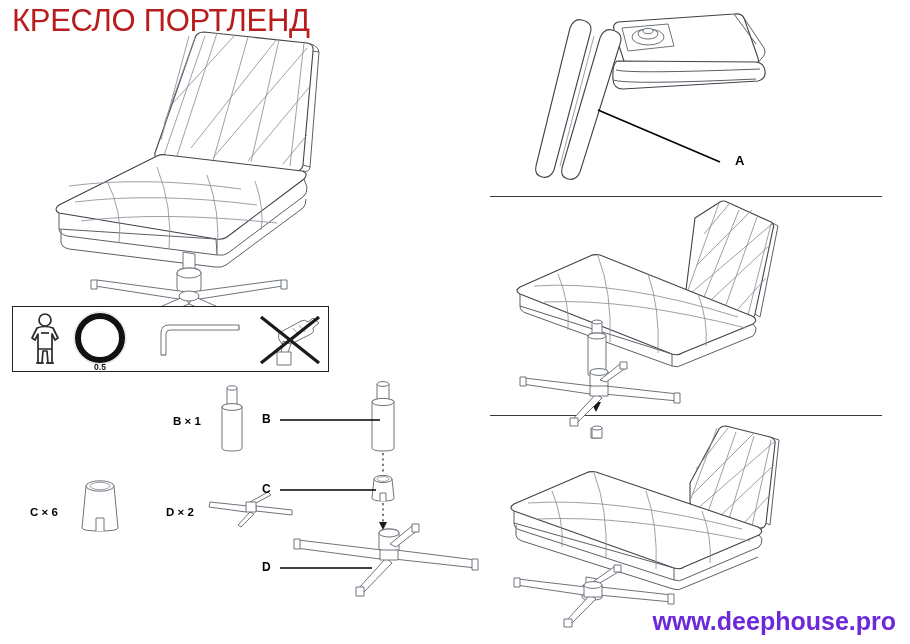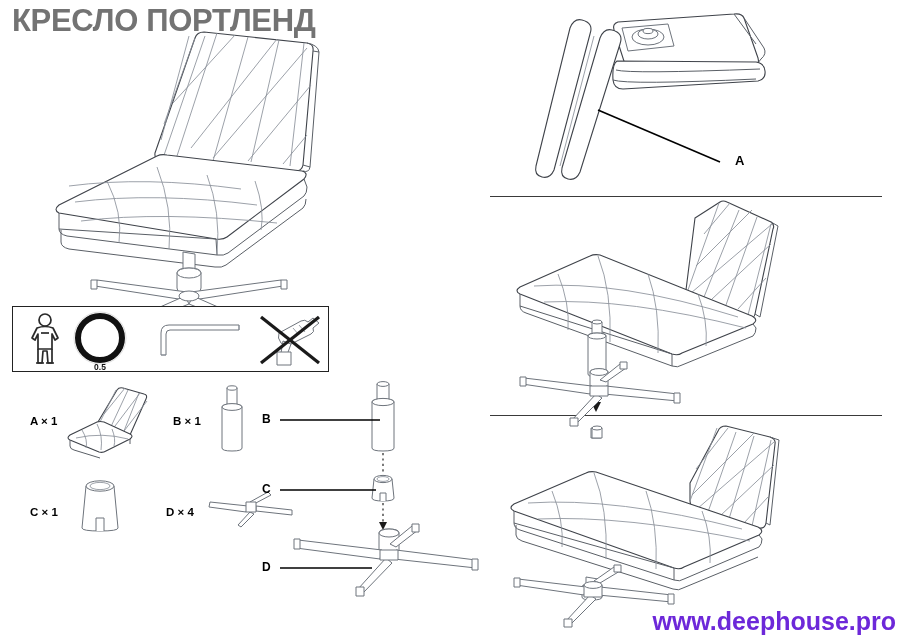--- a/index.html
+++ b/index.html
@@ -18,24 +18,24 @@
     background: #ffffff;
     overflow: hidden;
   }
 
   
   #title {
     position: absolute;
     left: 12px;
     top: 2px;
     font-size: 31px;
-    font-weight: bold;
+    font-weight: normal;
     letter-spacing: -0.3px;
     line-height: 38px;
-    color: #737373;
+    color: #b91c1c;
     white-space: nowrap;
   }
 
   
   #footer-url {
     position: absolute;
     right: 14px;
     bottom: 8px;
     font-size: 25px;
     font-weight: bold;
@@ -267,71 +267,47 @@
           <path class="ln-q" d="M40 21 L46 28 M46 18 L52 25"></path>
         </g>
         <path d="M8 10 L66 56" stroke="#1a1a1a" stroke-width="3.2" fill="none"></path>
         <path d="M66 10 L8 56" stroke="#1a1a1a" stroke-width="3.2" fill="none"></path>
       </svg>
     </div>
   </div>
 
   <div id="parts-list">
 
-    <div class="part-cell" id="part-a">
-      <div class="part-label">A × 1</div>
-      <div class="part-art">
-        <svg width="86" height="70" viewBox="0 0 86 70">
-          <path class="ln-d fillw" d="M31 43 L53 6 Q55 3 59 4 L80 10 Q84 11 82 15 L66 51 Q64 54 60 53 L34 47 Q29 46 31 43 Z"></path>
-          <g class="ln-q">
-            <path d="M40 30 L61 4"></path>
-              <path d="M48 46 L76 9"></path>
-              <path d="M57 51 L83 17"></path>
-            <path d="M52 6 L33 44"></path>
-              <path d="M64 6 L44 49"></path>
-              <path d="M75 9 L58 52"></path>
-          </g>
-          <path class="ln-d fillw" d="M6 56 Q2 54 6 51 L33 38 Q36 37 40 38 L66 50 Q70 52 66 55 L42 67 Q39 69 35 68 Z"></path>
-          <path class="ln" d="M6 56 L6 62 Q6 65 10 66 L36 74 M66 55 L66 60"></path>
-          <g class="ln-q">
-            <path d="M18 46 Q24 56 22 64"></path>
-              <path d="M33 40 Q39 52 37 66"></path>
-            <path d="M48 45 Q52 55 50 62"></path>
-            <path d="M12 54 Q38 48 64 55"></path>
-          </g>
-        </svg>
-      </div>
-    </div>
 
     <div class="part-cell" id="part-b">
       <div class="part-label">B × 1</div>
       <div class="part-art">
         <svg width="44" height="76" viewBox="0 0 44 76">
           <path class="ln-m fillw" d="M17 6 L17 25 L27 25 L27 6 Z"></path>
           <ellipse class="ln-m fillw" cx="22" cy="6" rx="5" ry="2.2"></ellipse>
           <path class="ln-m fillw" d="M12 25 L12 66 Q12 69 22 69 Q32 69 32 66 L32 25 Q32 22 22 22 Q12 22 12 25 Z"></path>
           <ellipse class="ln-m fillw" cx="22" cy="25" rx="10" ry="3.4"></ellipse>
         </svg>
       </div>
     </div>
 
     <div class="part-cell" id="part-c">
-      <div class="part-label">C × 1</div>
+      <div class="part-label">C × 6</div>
       <div class="part-art">
         <svg width="56" height="68" viewBox="0 0 56 68">
           <path class="ln-m fillw" d="M14 14 L10 56 Q10 59 28 59 Q46 59 46 56 L42 14 Z"></path>
           <ellipse class="ln-m fillw" cx="28" cy="14" rx="14" ry="5.2"></ellipse>
           <ellipse class="ln-q" cx="28" cy="14" rx="10" ry="3.6"></ellipse>
           <path class="ln-m fillw" d="M24 59 L24 46 L32 46 L32 59"></path>
         </svg>
       </div>
     </div>
 
     <div class="part-cell" id="part-d">
-      <div class="part-label">D × 4</div>
+      <div class="part-label">D × 2</div>
       <div class="part-art">
         <svg width="92" height="42" viewBox="0 0 92 42">
           <g class="ln-m">
             <path class="fillw" d="M44 18 L6 14 L5 19 L42 24 Z"></path>
             <path class="fillw" d="M52 18 L88 22 L88 27 L52 23 Z"></path>
             <path class="fillw" d="M46 14 L64 4 L67 7 L50 16 Z"></path>
             <path class="fillw" d="M46 24 L34 37 L37 39 L50 26 Z"></path>
             <path class="fillw" d="M42 14 L42 24 L52 24 L52 14 Z"></path>
           </g>
         </svg>

